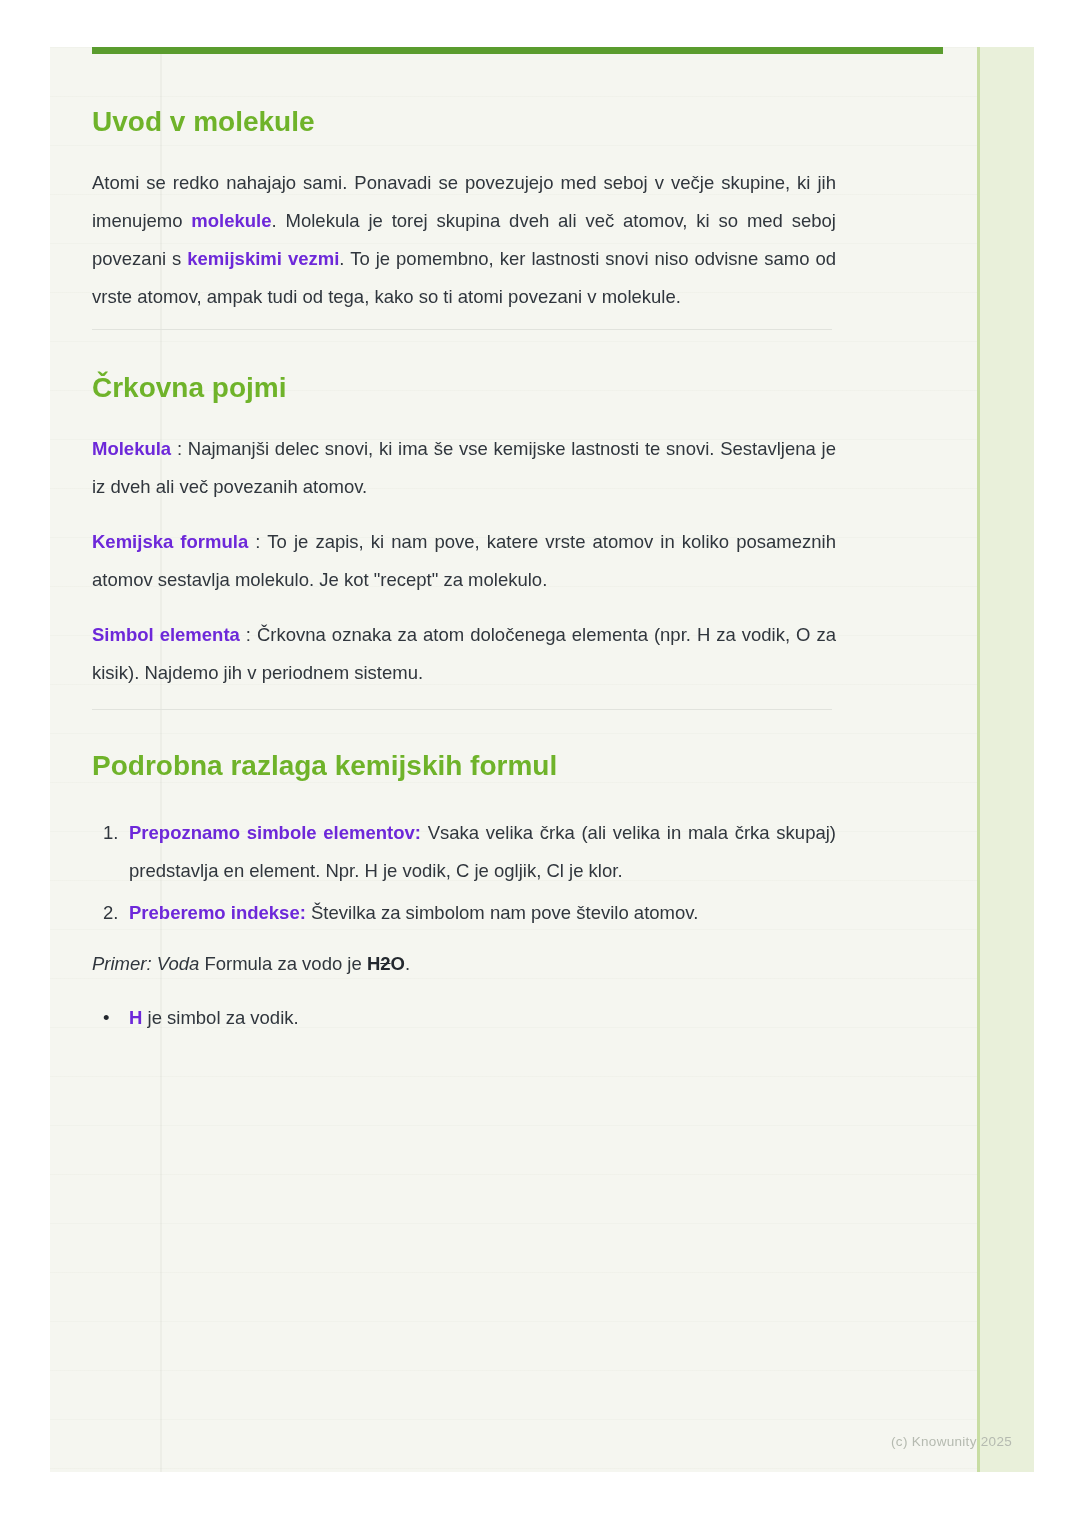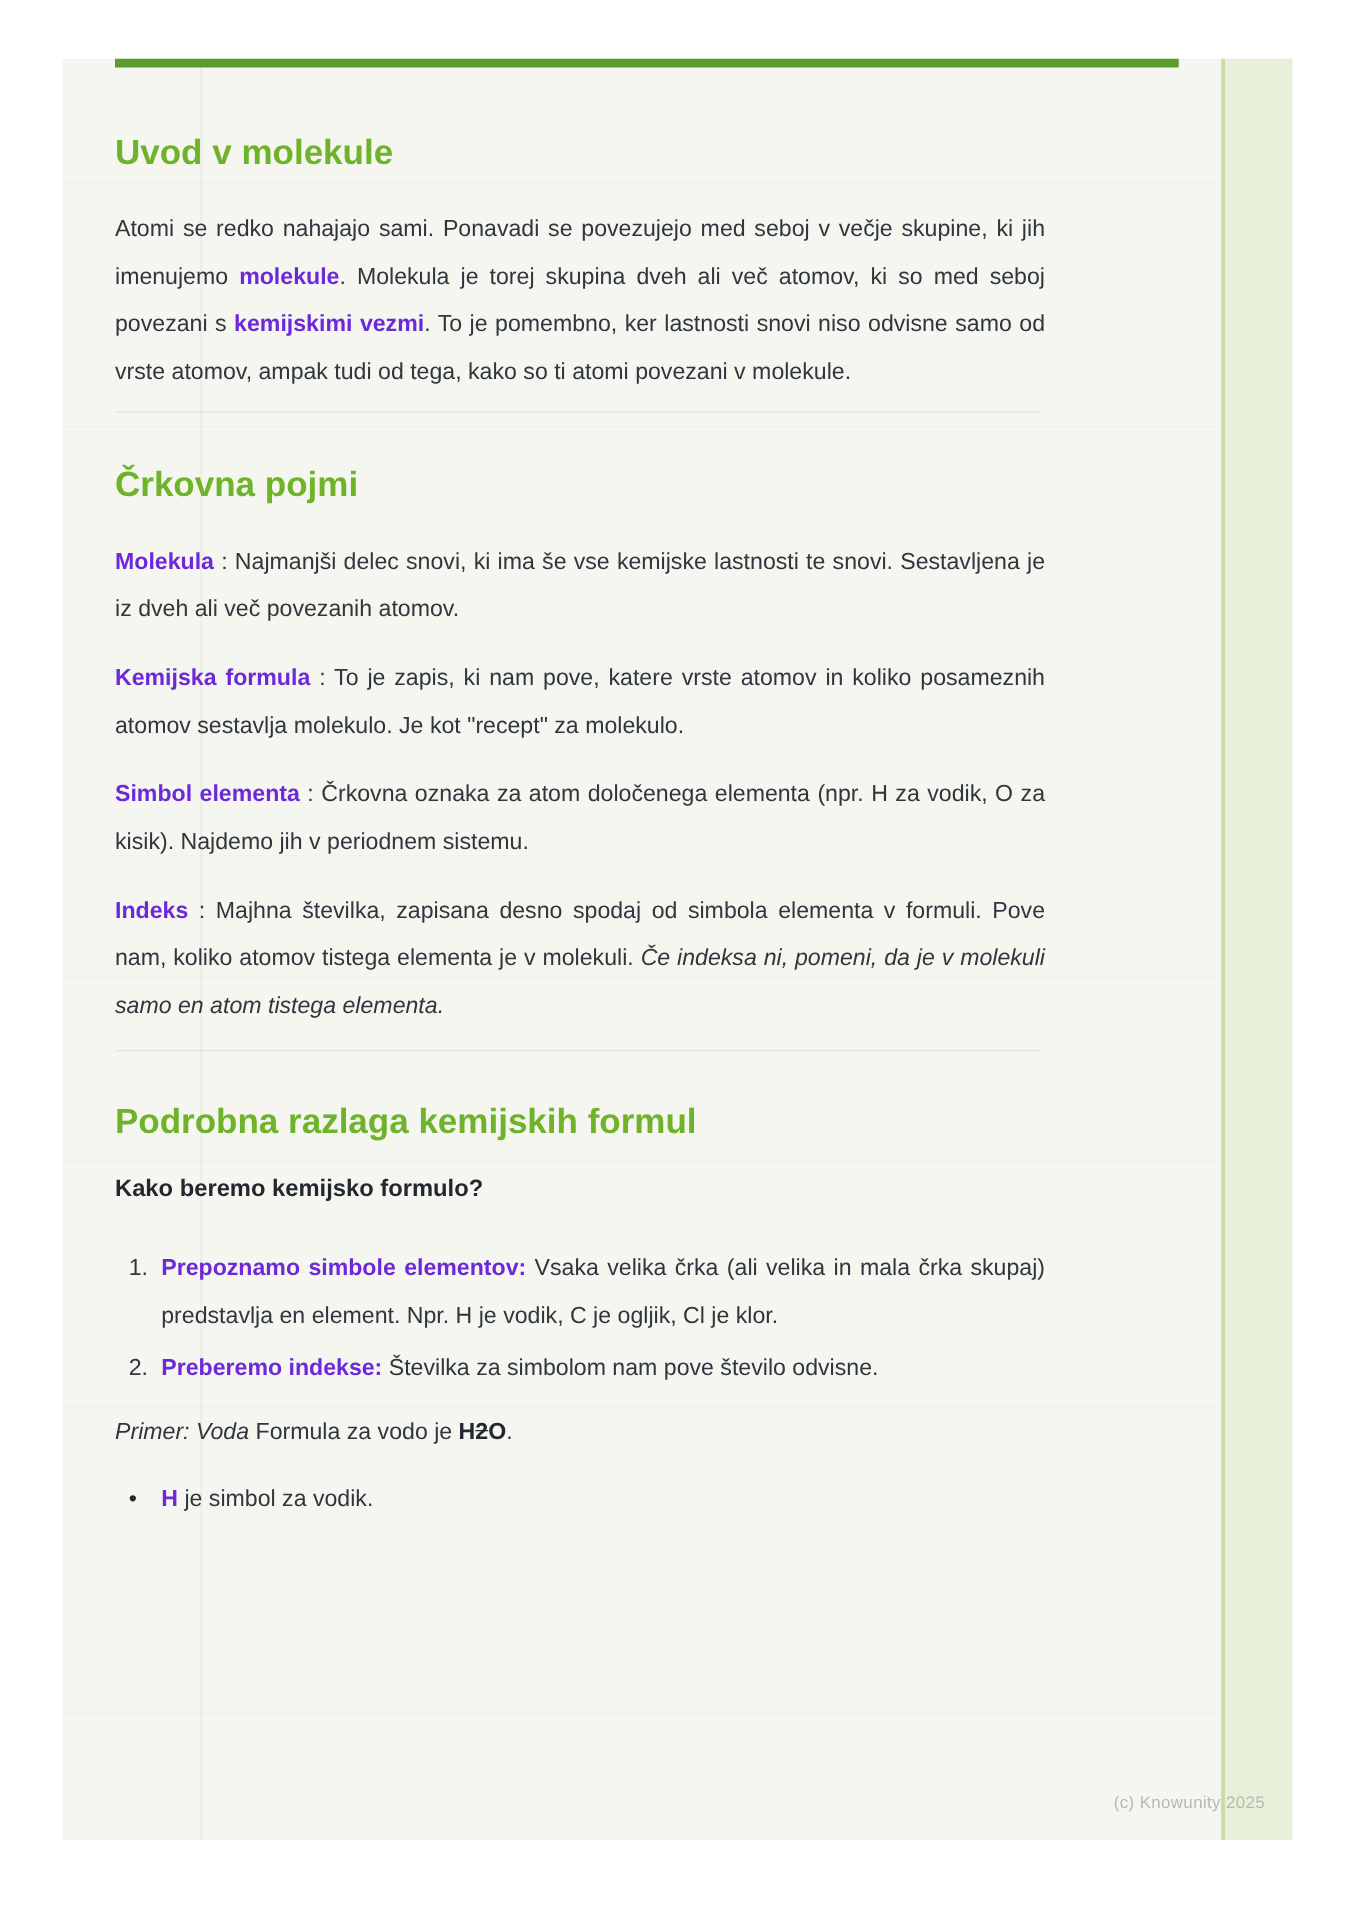--- a/index.html
+++ b/index.html
@@ -153,37 +153,35 @@
     <hr class="divider d1">
 
     <h2 class="section">Črkovna pojmi</h2>
 
     <p class="bodytext def"><b class="strong">Molekula</b><span> : </span><span>Najmanjši delec snovi, ki ima še vse kemijske lastnosti te snovi. Sestavljena je iz dveh ali več povezanih atomov.</span></p>
 
     <p class="bodytext def"><b class="strong">Kemijska formula</b><span> : </span><span>To je zapis, ki nam pove, katere vrste atomov in koliko posameznih atomov sestavlja molekulo. Je kot "recept" za molekulo.</span></p>
 
     <p class="bodytext def"><b class="strong">Simbol elementa</b><span> : </span><span>Črkovna oznaka za atom določenega elementa (npr. H za vodik, O za kisik). Najdemo jih v periodnem sistemu.</span></p>
 
-    <p class="bodytext def"><b class="strong">Indeks</b><span> : </span><span>Majhna številka, zapisana desno spodaj od simbola elementa v formuli. Pove nam, koliko atomov tistega elementa je v molekuli. </span><span class="em">Če indeksa ni, pomeni, da je v molekuli samo en atom tistega elementa.</span></p>
 
     <hr class="divider d2">
 
     <h2 class="section">Podrobna razlaga kemijskih formul</h2>
 
 
-    <p class="subhead">Kako beremo kemijsko formulo?</p>
 
     <div class="olist">
       <div class="li-row">
         <span class="li-marker">1.</span>
         <span class="li-text"><b class="strong">Prepoznamo simbole elementov:</b><span> Vsaka velika črka (ali velika in mala črka skupaj) predstavlja en element. Npr. H je vodik, C je ogljik, Cl je klor.</span></span>
       </div>
       <div class="li-row">
         <span class="li-marker">2.</span>
-        <span class="li-text"><b class="strong">Preberemo indekse:</b><span> Številka za simbolom nam pove število odvisne.</span></span>
+        <span class="li-text"><b class="strong">Preberemo indekse:</b><span> Številka za simbolom nam pove število atomov.</span></span>
       </div>
     </div>
 
     <p class="bodytext primer"><span class="em">Primer: Voda</span><span> Formula za vodo je </span><span class="formula"><span>H</span><span class="struck">2</span><span>O</span></span><span>.</span></p>
 
     <div class="li-row bullet-row">
       <span class="bullet-marker">•</span>
       <span class="li-text"><b class="strong">H</b><span> je simbol za vodik.</span></span>
     </div>
 

